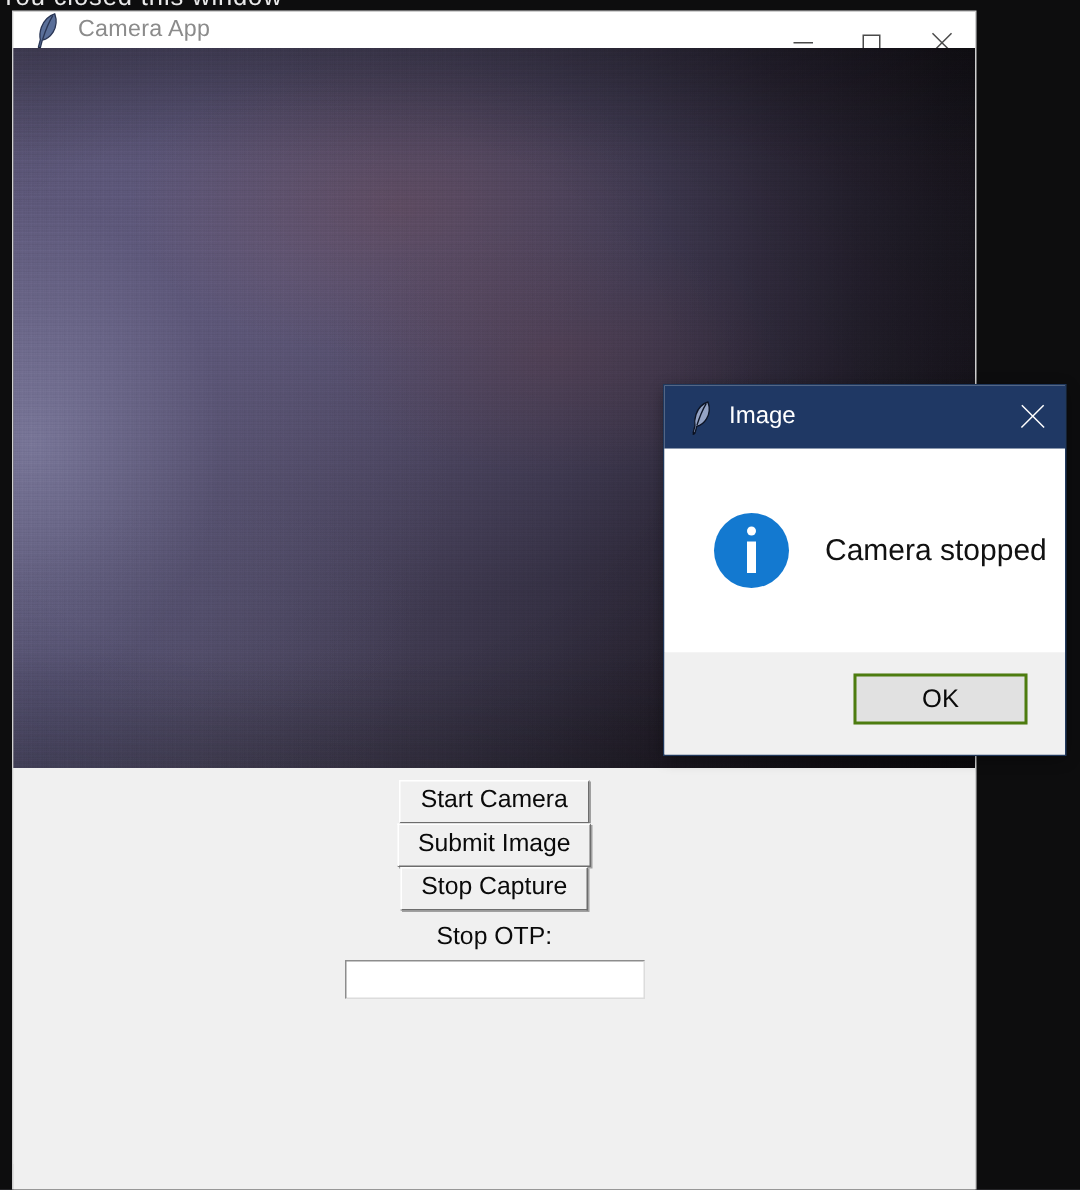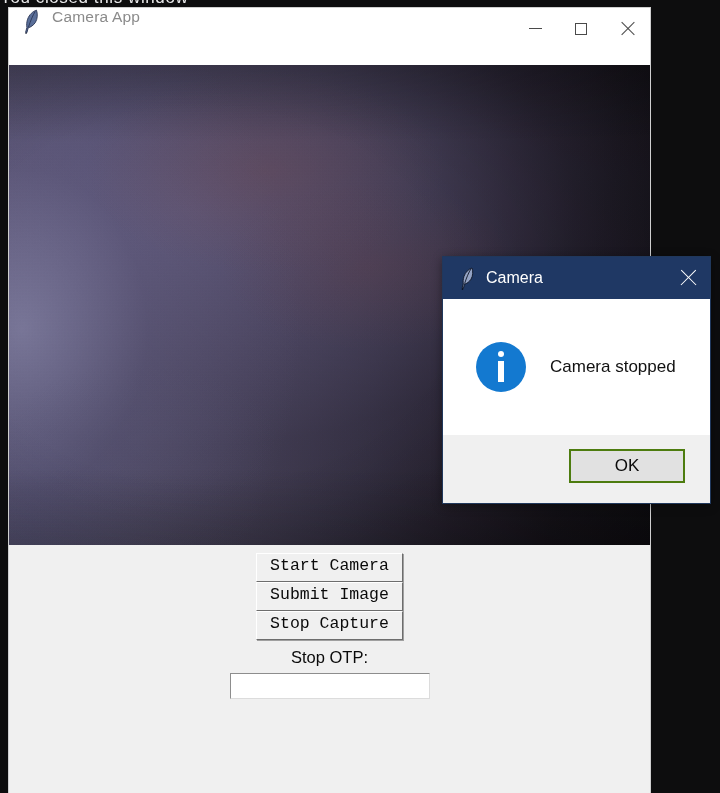--- a/index.html
+++ b/index.html
@@ -40,24 +40,24 @@
     left: 9px;
     top: 8px;
     width: 641px;
     height: 785px;
     background: #f0f0f0;
     box-shadow: 0 0 0 1px #cfcfcf;
   }
 
   .app-titlebar {
     position: relative;
-    height: 57px;
-    background: #ffffff;
-    display: flex;
-    align-items: flex-start;
+    height: 24px;
+    background: #ffffff;
+    display: flex;
+    align-items: center;
   }
 
   .app-titlebar .feather {
     width: 22px;
     height: 26px;
     margin-left: 11px;
     margin-right: 10px;
     flex: 0 0 auto;
   }
 
@@ -164,21 +164,21 @@
     justify-content: center;
   }
 
   .tk-button {
     background: #f0f0f0;
     border-top: 1px solid #ffffff;
     border-left: 1px solid #ffffff;
     border-right: 1px solid #6d6d6d;
     border-bottom: 1px solid #6d6d6d;
     box-shadow: 1px 1px 0 0 #a0a0a0;
-    font-family: Liberation Mono, monospace;
+    font-family: Liberation Sans, sans-serif;
     font-size: 16.5px;
     color: #0a0a0a;
     padding: 3px 13px 5px 13px;
     line-height: 1.15;
     cursor: default;
   }
 
   .otp-label {
     text-align: center;
     font-family: "Liberation Sans", sans-serif;
@@ -295,21 +295,21 @@
     left: 50%;
     top: 19px;
     transform: translateX(-50%);
     width: 6px;
     height: 21px;
     background: #ffffff;
   }
   .dlg-message {
     margin-left: 24px;
     font-family: "Liberation Sans", sans-serif;
-    font-size: 17px;
+    font-size: 20px;
     color: #111111;
   }
 
   .dlg-footer {
     height: 68px;
     background: #f0f0f0;
     position: relative;
   }
   .dlg-ok {
     position: absolute;
@@ -392,21 +392,21 @@
   <div class="dialog">
 
     <div class="dlg-titlebar">
       <span class="feather">
         <svg viewBox="0 0 20 24" width="20" height="24">
           <path d="M15.0 2.0 C11.8 3.0 8.4 6.1 7.0 10.3 C6.1 13.1 5.9 15.8 6.3 17.9 L5.1 22.4 L6.3 22.7 L7.5 18.2 C9.7 17.7 12.4 15.8 14.0 13.2 C16.0 10.0 16.2 5.5 15.0 2.0 Z" fill="#94a3c4" stroke="#0d1526" stroke-width="0.9" stroke-linejoin="round"></path>
           <path d="M13.8 3.1 C11.8 6.4 9.6 11.3 7.6 17.6" stroke="#0d1526" stroke-width="0.9" fill="none"></path>
           <path d="M5.1 22.4 L6.3 22.7 L5.8 24 L4.6 23.6 Z" fill="#0a0f1c"></path>
         </svg>
       </span>
-      <span class="dlg-title">Camera</span>
+      <span class="dlg-title">Image</span>
       <div class="dlg-close">
         <span class="glyph-close-w"></span>
       </div>
     </div>
 
     <div class="dlg-body">
       <div class="info-icon">
         <span class="dot"></span>
         <span class="stem"></span>
       </div>

